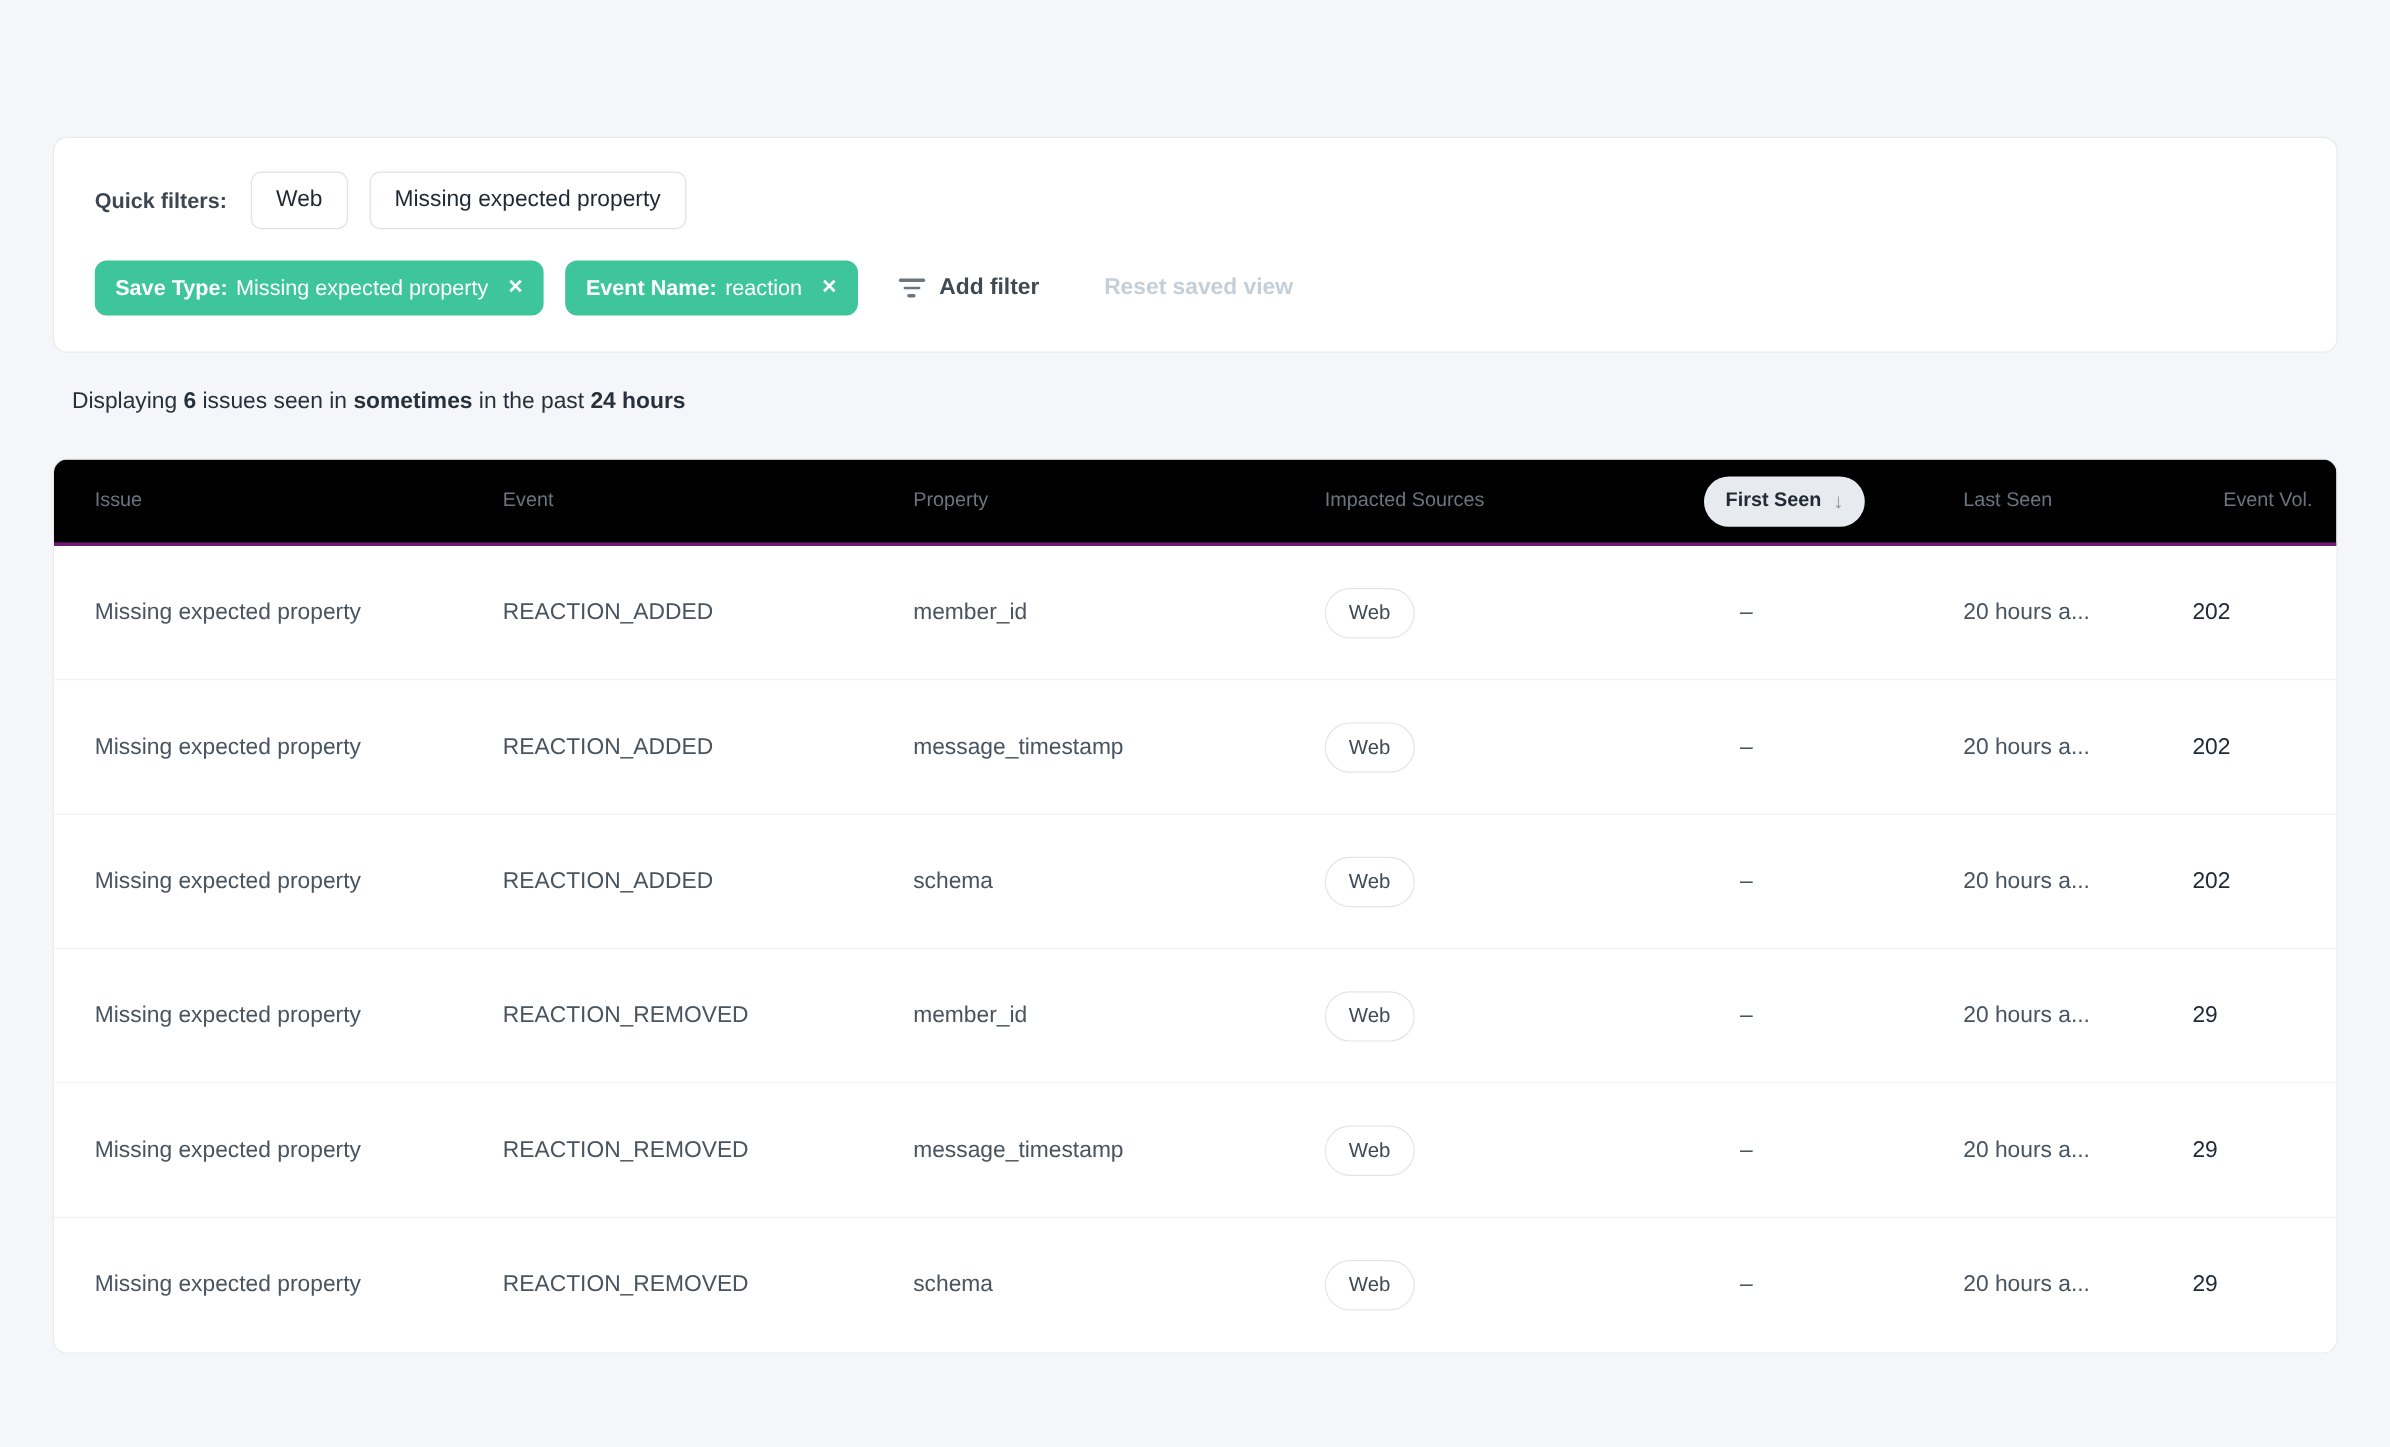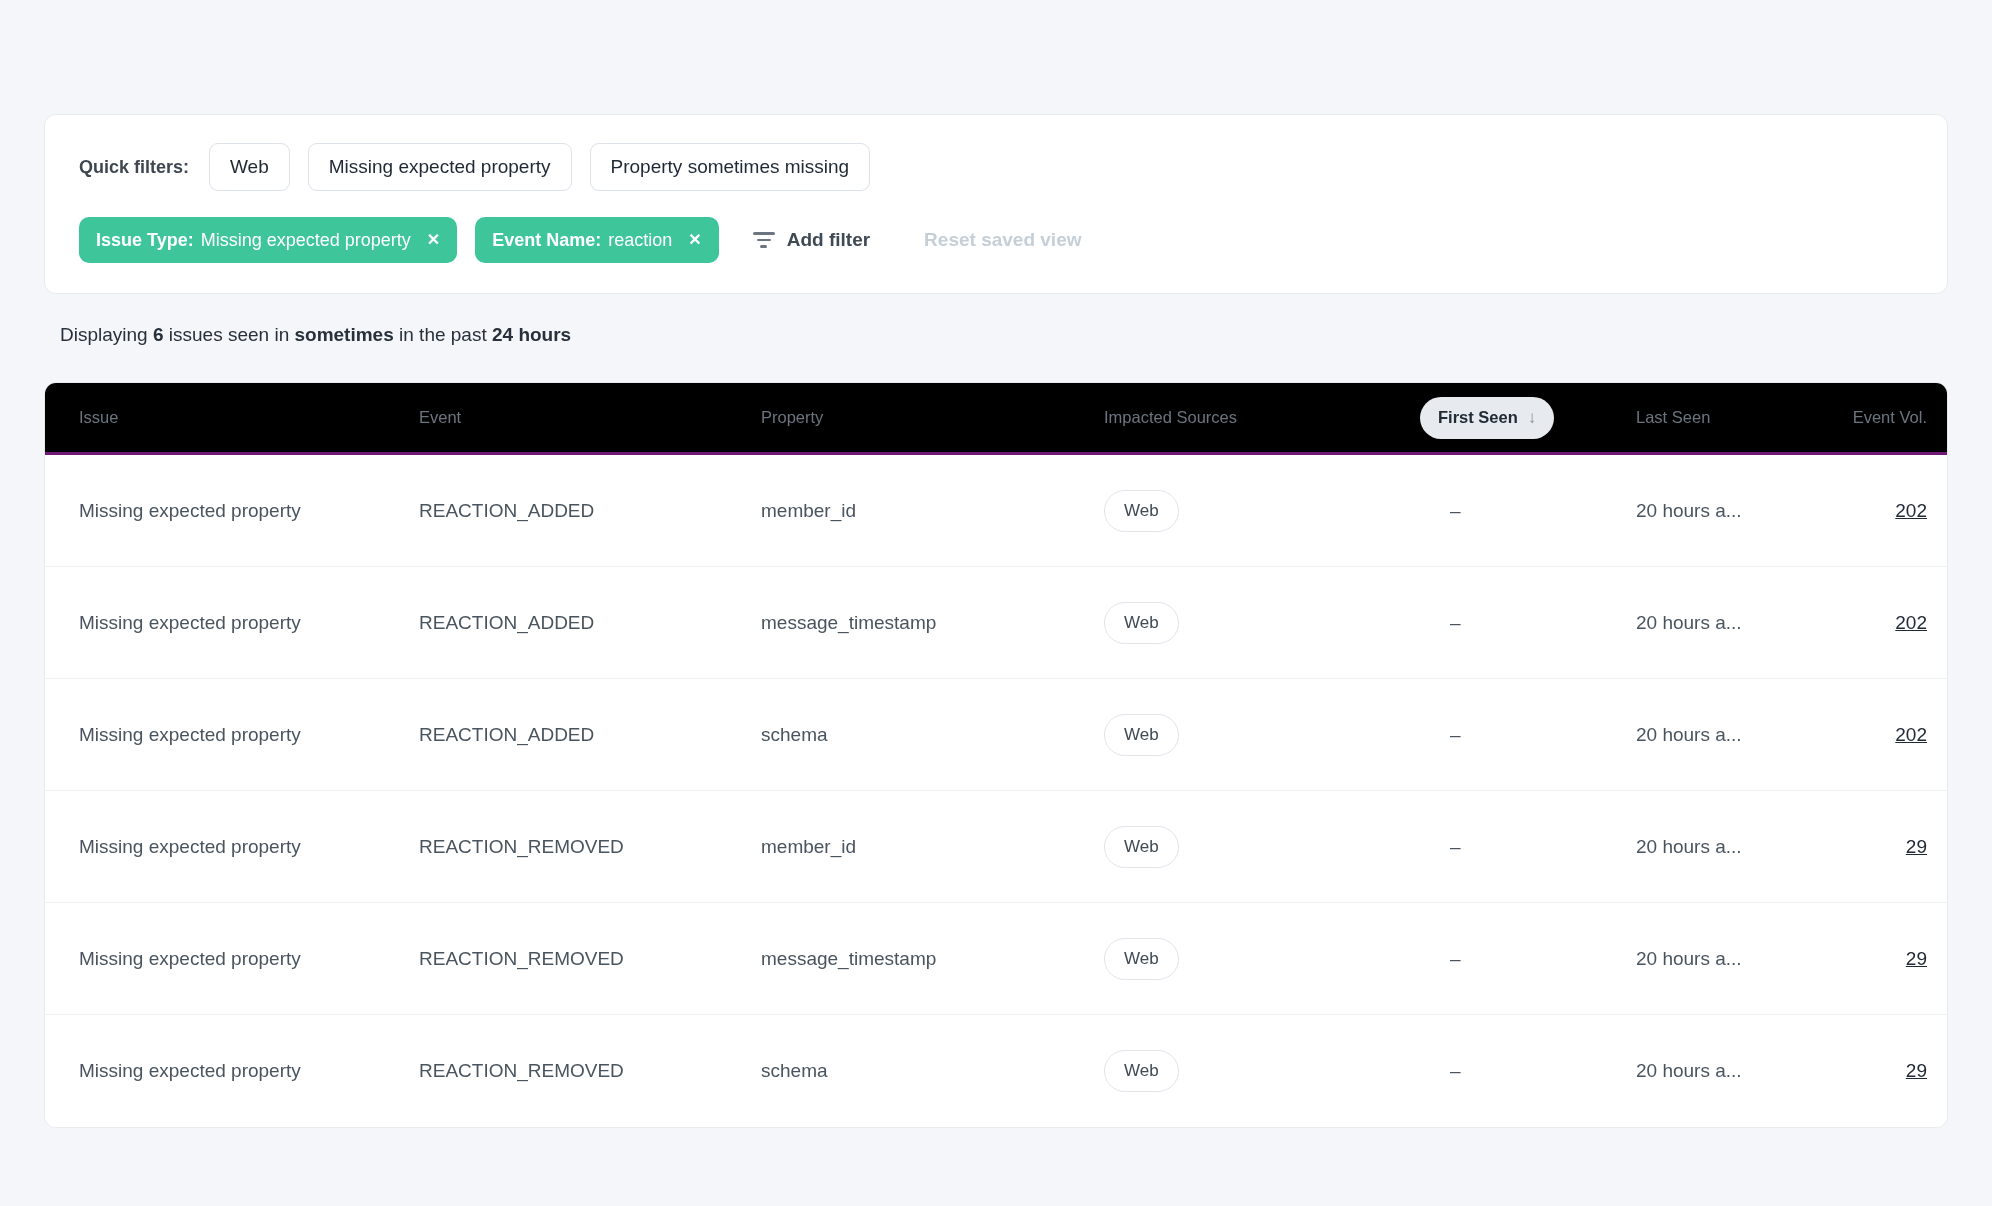--- a/index.html
+++ b/index.html
@@ -93,47 +93,46 @@
     display:inline-flex; align-items:center; gap:10px; height:42px; padding:0 18px;
     background:#e7eaee; border-radius:999px; margin-left:-18px;
     font-size:16.5px; font-weight:700; color:#212b36; cursor:pointer;
   }
   .sort-arrow { color:#8a939e; font-weight:400; font-size:17px; }
 
   .trow { height:112px; border-bottom:1px solid #eef1f4; background:#fff; cursor:pointer; }
   .trow:last-child { border-bottom:none; }
   .td { font-size:19px; color:#4a545f; }
   .td-first-seen { padding-left:12px; }
-  .td-vol { text-align:right; color:#212b36;text-decoration:underline; }
+  .td-vol { color:#212b36; }
   .src-badge {
     display:inline-flex; align-items:center; height:42px; padding:0 19px;
     border:1px solid #e1e5ea; border-radius:999px; font-size:17px; color:#3f4a55;
     background:#fff;
   }
 
   svg { display:block; }
 </style>
 </head>
 <body>
 
 <div class="page-header">
 
 </div>
 
 <div class="card filters-card">
   <div class="qf-row">
     <span class="qf-label">Quick filters:</span>
     <button class="qf-btn">Web</button>
     <button class="qf-btn">Missing expected property</button>
-    <button class="qf-btn">Property sometimes missing</button>
   </div>
 
   <div class="chips-row">
     <span class="chip">
-      <b>Issue Type:</b>
+      <b>Save Type:</b>
       <span>Missing expected property</span>
       <span class="chip-x">✕</span>
     </span>
 
     <span class="chip">
       <b>Event Name:</b>
       <span>reaction</span>
       <span class="chip-x">✕</span>
     </span>
 

